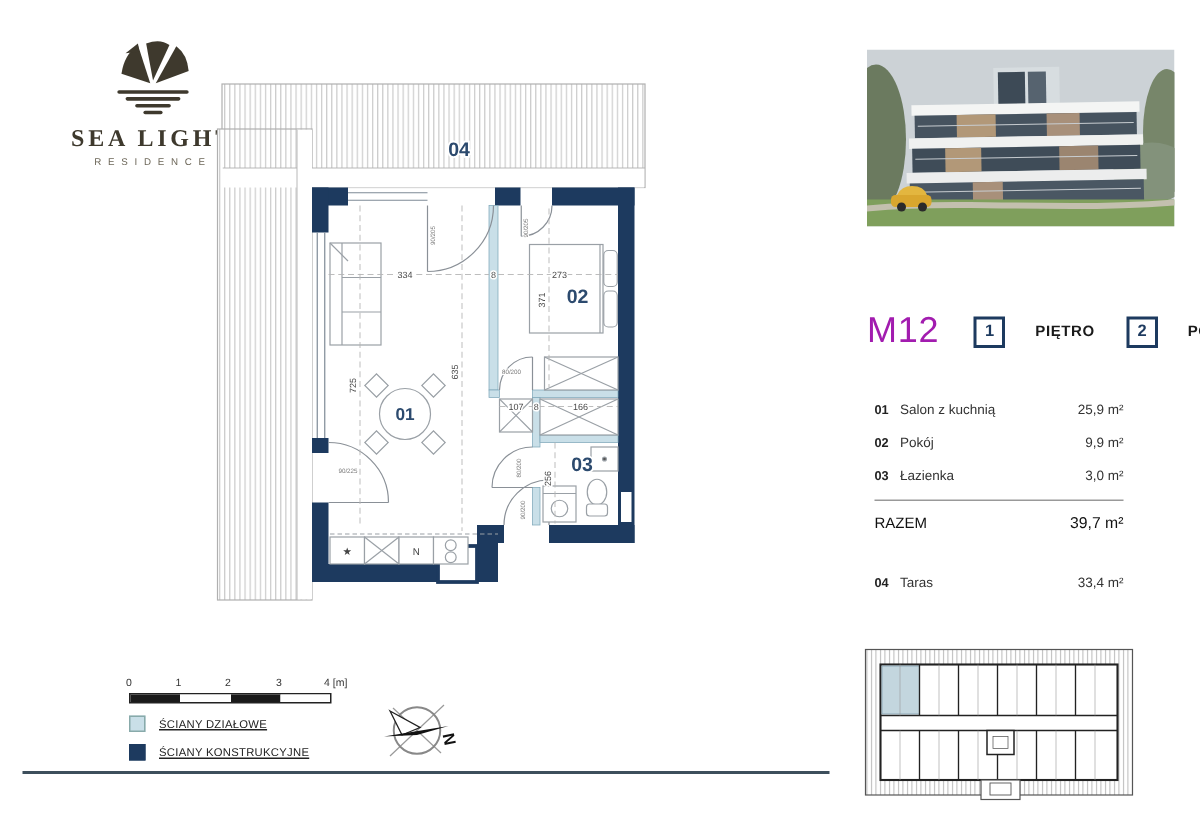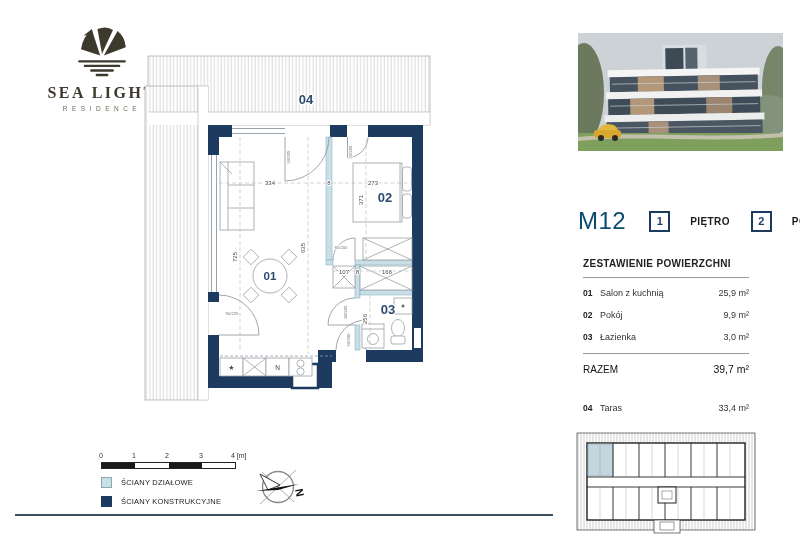--- a/index.html
+++ b/index.html
@@ -19,41 +19,41 @@
   .dim{font-size:6px;fill:#4a4a4a;paint-order:stroke;stroke:#fff;stroke-width:2px;}
   .roomlbl{fill:#2c4a6e;paint-order:stroke;stroke:#fff;stroke-width:2.4px;font-weight:bold;}
   .doorlbl{font-size:4.2px;fill:#777;paint-order:stroke;stroke:#fff;stroke-width:1.4px;}
   .sym{fill:#444;}
 
   
   .photo{position:absolute;left:578px;top:33px;}
 
   
   .unit-header{position:absolute;left:578px;top:207px;display:flex;align-items:center;}
-  .unit-code{font-size:24px;color:#0c4a6e;letter-spacing:.5px;margin-right:23px;}
+  .unit-code{font-size:24px;color:#a21caf;letter-spacing:.5px;margin-right:23px;}
   .spec{display:flex;align-items:center;margin-right:21px;}
   .spec-box{width:17px;height:17px;border:2px solid #1d3a5f;color:#1d3a5f;font-weight:bold;
             font-size:11px;display:flex;align-items:center;justify-content:center;margin-right:8px;}
   .spec-label{font-size:10px;font-weight:bold;letter-spacing:.4px;color:#1a1a1a;margin-left:12px;}
 
   
   .area-table{position:absolute;left:583px;top:258px;width:166px;}
   .table-title{font-size:10px;font-weight:bold;letter-spacing:.3px;padding-bottom:8px;
                border-bottom:1px solid #999;}
   .t-rows{margin-top:4px;}
   .t-row{display:flex;align-items:baseline;padding:6px 0;font-size:9px;color:#333;}
   .t-num{font-weight:bold;width:17px;font-size:8.5px;color:#222;}
   .t-val{margin-left:auto;}
   .t-divider{border-top:1px solid #999;margin-top:5px;}
   .t-total{display:flex;align-items:baseline;padding:9px 0;font-size:10px;font-weight:normal;color:#111;}
   .t-total .t-val{font-size:10.5px;}
   .t-extra{margin-top:13px;}
 
   
-  .scale-legend{position:absolute;left:101px;top:452px;width:160px;}
+  .scale-legend{position:absolute;left:86px;top:452px;width:160px;text-decoration:underline;}
   .ticks{position:relative;height:9px;font-size:7px;color:#333;}
   .ticks span{position:absolute;transform:translateX(-50%);}
   .ticks span.last{transform:none;}
   .bar{width:133px;height:5px;border:1px solid #222;display:flex;margin-top:1px;}
   .bar div{flex:1;}
   .seg-b{background:#1a1a1a;} .seg-w{background:#fff;}
   .legend-item{display:flex;align-items:center;margin-top:8px;}
   .swatch{width:11px;height:11px;margin-right:9px;border:.5px solid #8aa;box-sizing:border-box;}
   .swatch.partition{background:#c9dfe8;}
   .swatch.structural{background:#1d3a5f;border-color:#1d3a5f;}
@@ -278,21 +278,20 @@
     <div class="spec-box">1</div>
     <div class="spec-label">PIĘTRO</div>
   </div>
   <div class="spec">
     <div class="spec-box">2</div>
     <div class="spec-label">POKOJE</div>
   </div>
 </div>
 
 <div class="area-table">
-  <div class="table-title">ZESTAWIENIE POWIERZCHNI</div>
   <div class="t-rows">
     <div class="t-row">
       <span class="t-num">01</span>
       <span class="t-name">Salon z kuchnią</span>
       <span class="t-val">25,9 m²</span>
     </div>
     <div class="t-row">
       <span class="t-num">02</span>
       <span class="t-name">Pokój</span>
       <span class="t-val">9,9 m²</span>

